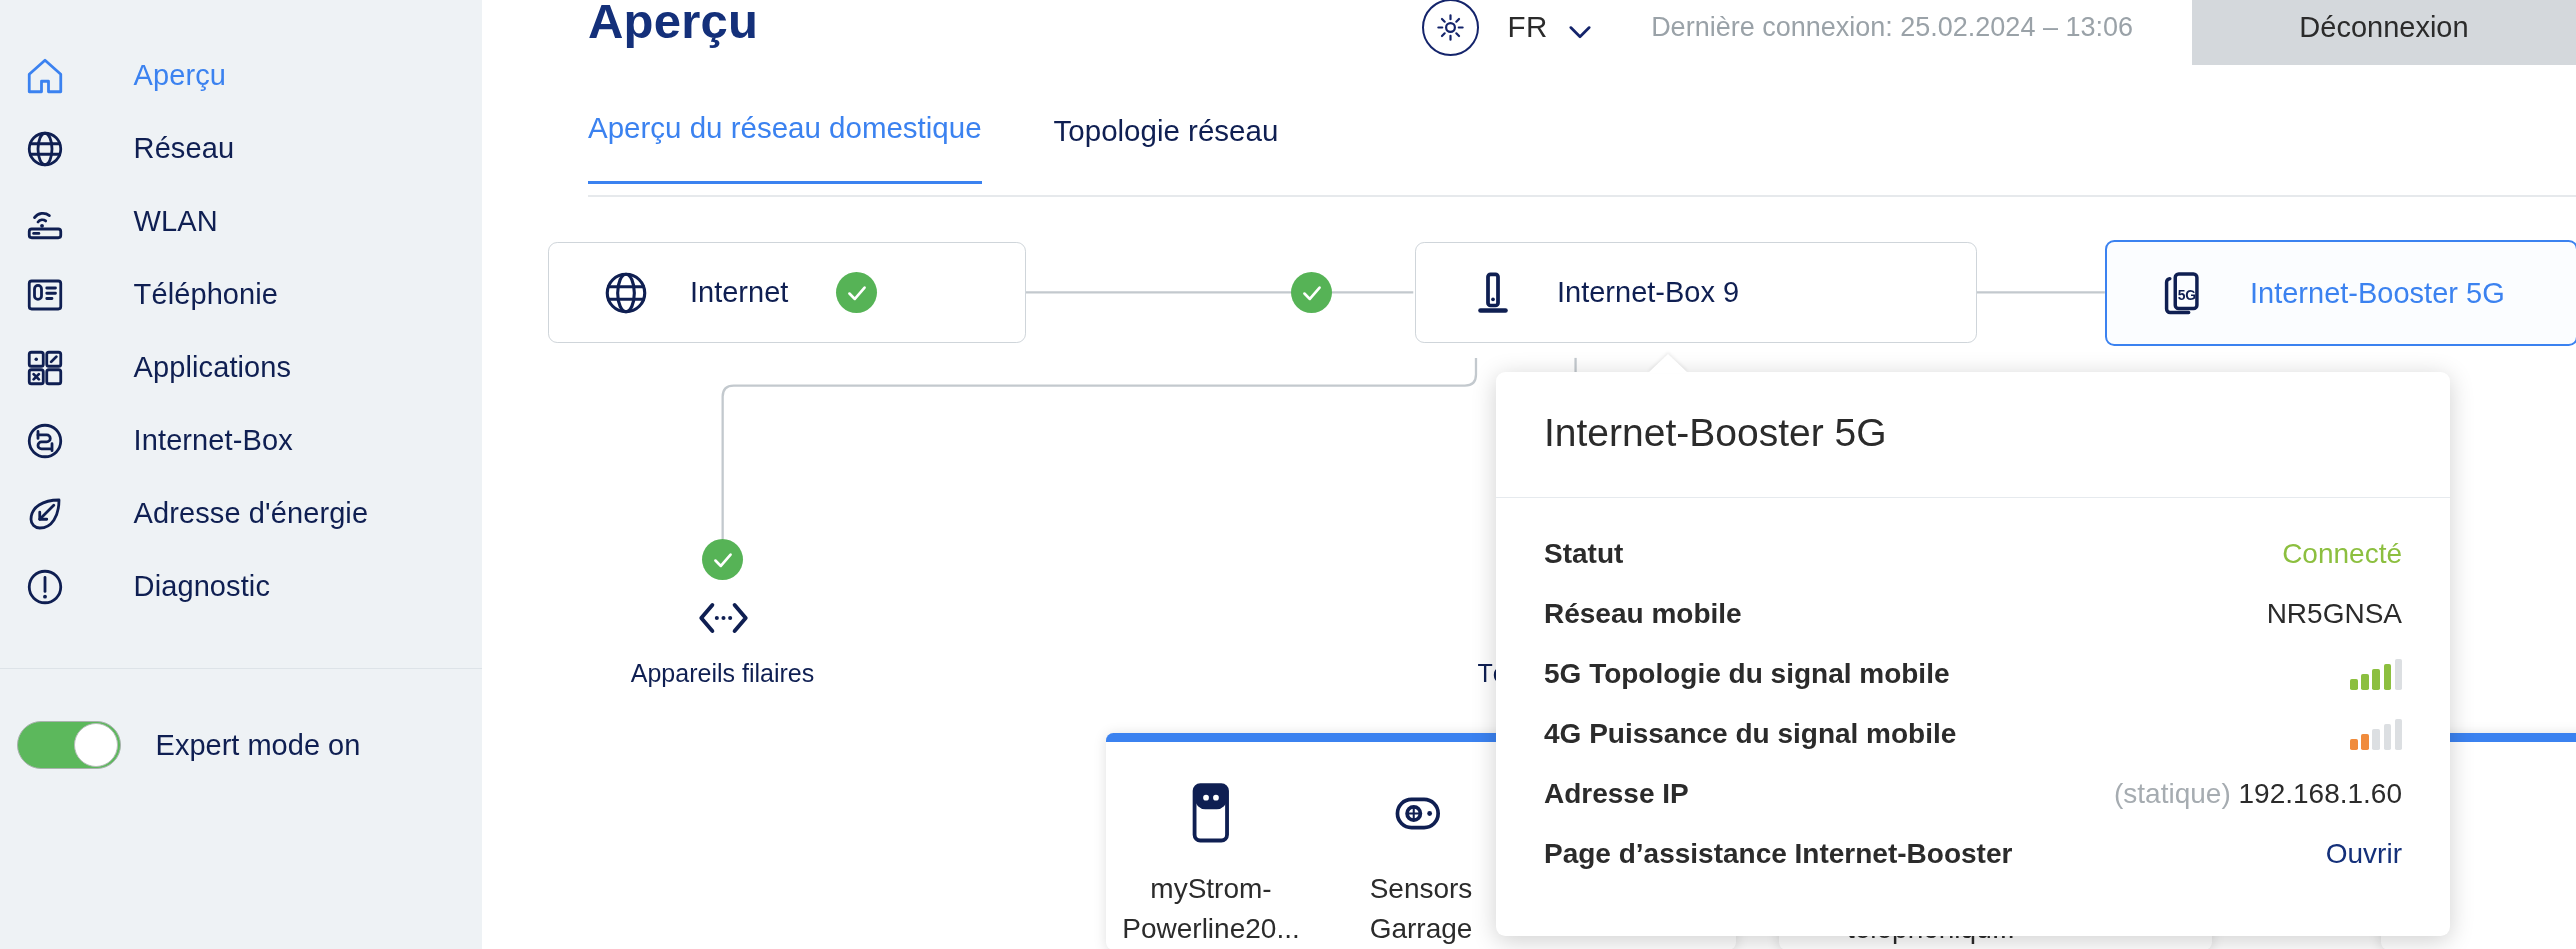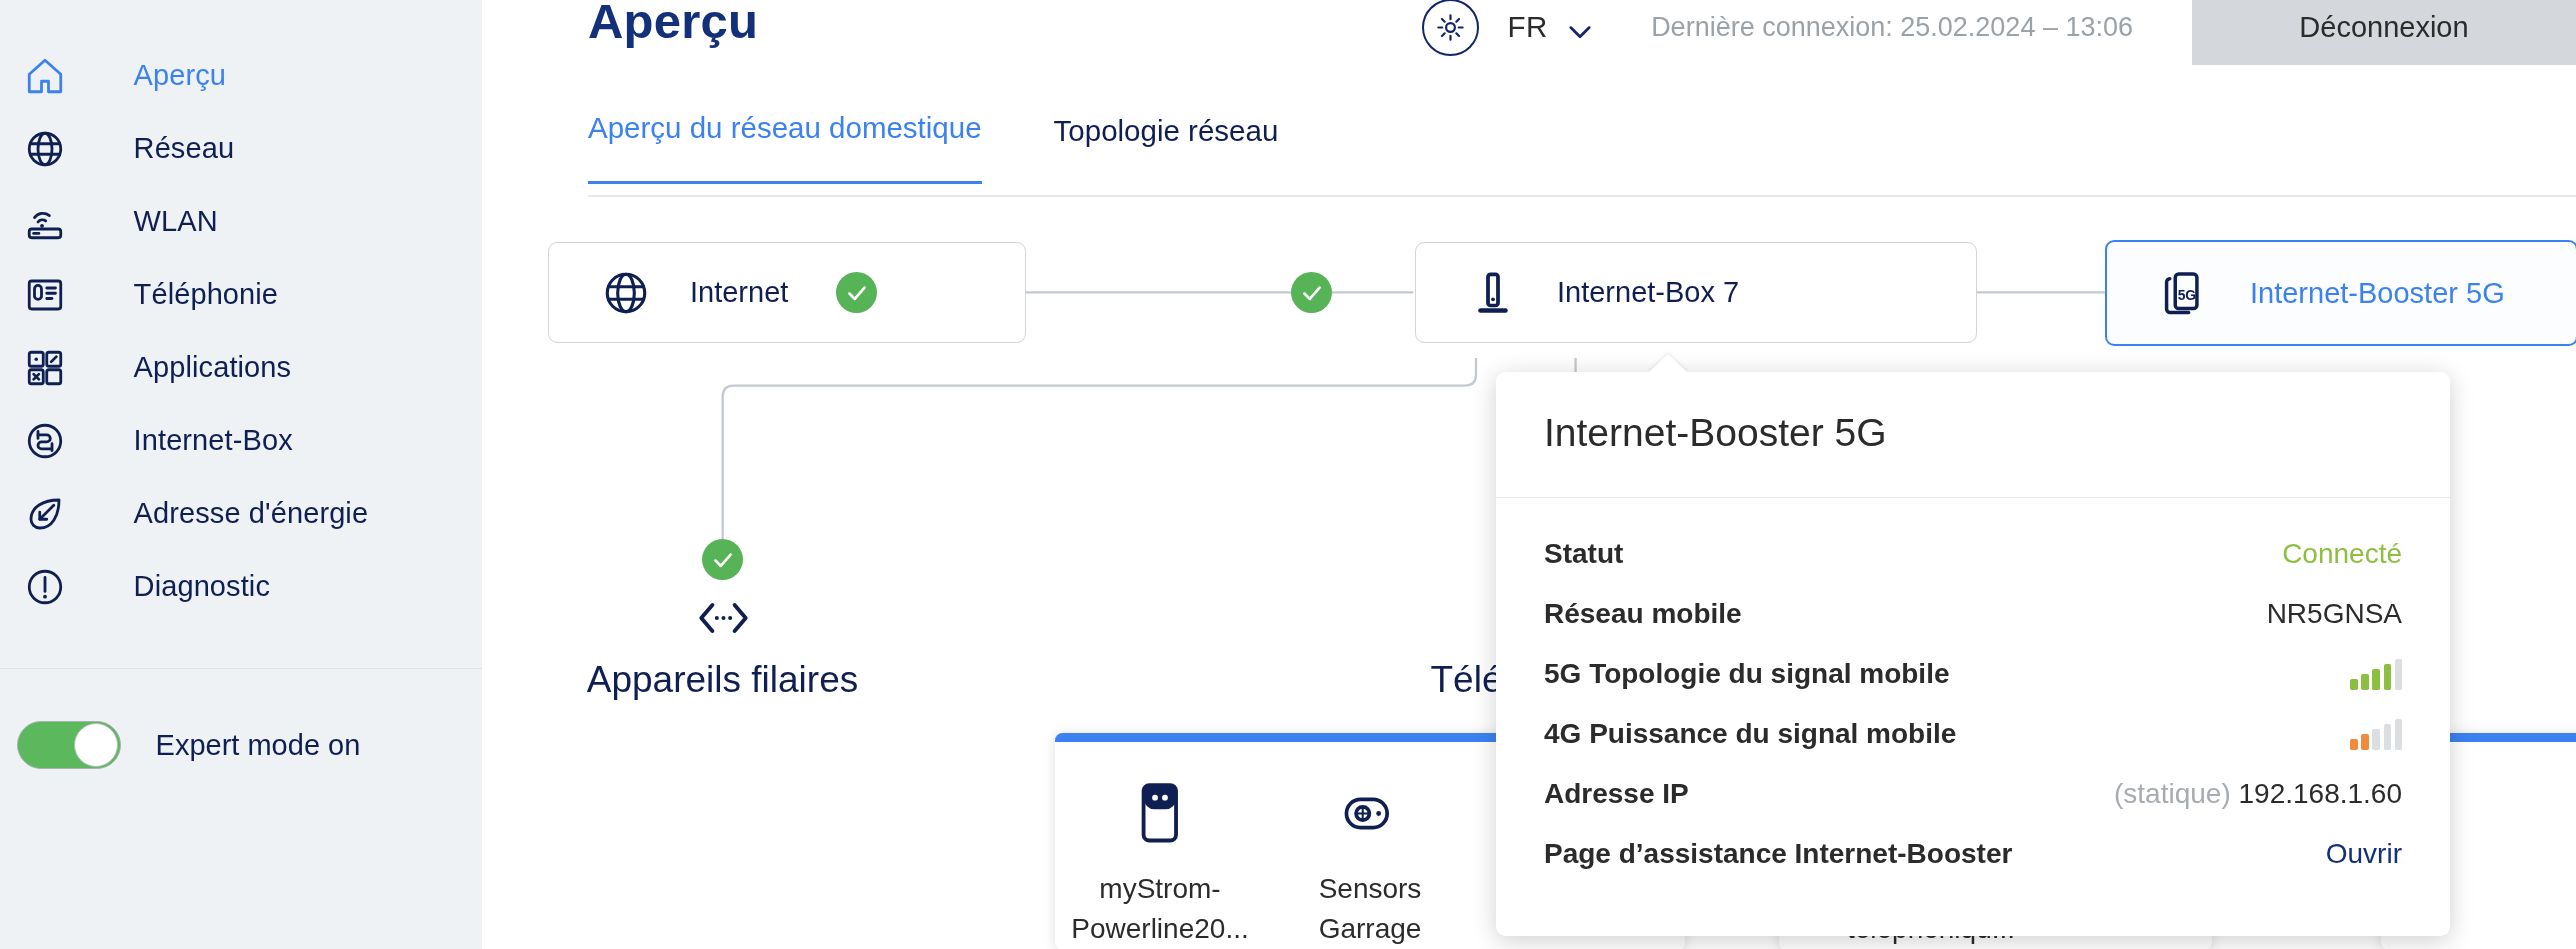--- a/index.html
+++ b/index.html
@@ -126,21 +126,21 @@
   .node .n-icon { color: #0f1f52; display:flex; align-items:center; }
   .node .n-label { font-size: 29px; color: #0f1f52; margin-left: 39px; white-space: nowrap;}
   .node.selected { border: 2.8px solid #3b82f0; background: #fbfdff; }
   .node.selected .n-label { color: #3b82f0; }
 
   .check {
     position: absolute; width: 41px; height: 41px; border-radius: 50%;
     background: #56b356; display: flex; align-items: center; justify-content: center;
   }
   .leaf-label {
-    position: absolute; font-size: 37px; color: #0f1f52;
+    position: absolute; font-size: 25px; color: #0f1f52;
     text-align: center; white-space: nowrap;
   }
   .leaf-icon { position: absolute; color: #0f1f52; }
 
   .card {
     position: absolute; background: #fff; border-radius: 7.4px;
     border-top: 9.2px solid #3b82f0;
     box-shadow: 0 1.8px 13px rgba(0,0,0,.13);
   }
   .card-items { display: flex; padding-top: 37px; }
@@ -376,21 +376,21 @@
       </div>
 
       <div class="node" style="left:933px; top:242px; width:562px; height:101px;">
         <span class="n-icon">
           <svg width="50" height="50" viewBox="0 0 24 24" fill="none" stroke="currentColor" stroke-width="1.8">
             <rect x="9.6" y="3" width="4.8" height="15" rx="1.2"></rect>
             <path d="M6 20.4h12" stroke-linecap="round" stroke-width="2.2"></path>
             <circle cx="12" cy="15" r=".9" fill="currentColor" stroke="none"></circle>
           </svg>
         </span>
-        <span class="n-label">Internet-Box 7</span>
+        <span class="n-label">Internet-Box 9</span>
       </div>
 
       <div class="check" style="left:809px; top:272px;">
         <svg width="26" height="26" viewBox="0 0 24 24" fill="none" stroke="#fff" stroke-width="2.4">
           <path d="M5 12.5 L10 17.5 L19 7" stroke-linecap="round" stroke-linejoin="round"></path>
         </svg>
       </div>
 
       <div class="node selected" style="left:1623px; top:240px; width:473px; height:106px;">
         <span class="n-icon">
@@ -426,21 +426,21 @@
       </div>
       <div class="leaf-icon" style="left:1062px; top:593px;">
         <svg width="53" height="50" viewBox="0 0 26 26" fill="none" stroke="currentColor" stroke-width="2.1">
           <path d="M20.5 3.2 L9.2 14.6 c-.7.7-.7 1.8 0 2.5 l1.2 1.2 -3.3 3.3 -3.3-3.3 3.3-3.3 1.2 1.2 c.7.7 1.8.7 2.5 0 L22.3 4.9" stroke-linecap="round" stroke-linejoin="round"></path>
         </svg>
       </div>
       <div class="leaf-label" style="left:909px; top:659px; width:369px;">Téléphones &amp; DE</div>
 
       <div class="hidden-card" style="left:1483px; top:399px; width:57px; height:140px; border-top:9.2px solid #3b82f0;"></div>
 
-      <div class="card" style="left:573px; top:733px; width:630px; height:217px;">
+      <div class="card" style="left:624px; top:733px; width:630px; height:217px;">
         <div class="card-items">
           <div class="card-dev">
             <span class="dev-icon">
               <svg width="42" height="68" viewBox="0 0 22 34" fill="none" stroke="#0f1f52" stroke-width="2">
                 <rect x="2.4" y="2.4" width="17" height="29" rx="3"></rect>
                 <path d="M5.6 2.8 h10.8 a3 3 0 0 1 3 3 v3.8 a5.4 5.4 0 0 1 -5.4 5.4 h-6 a5.4 5.4 0 0 1 -5.4 -5.4 v-3.8 a3 3 0 0 1 3 -3 z" fill="#0f1f52" stroke="none"></path>
                 <circle cx="8.4" cy="9" r="1.5" fill="#fff" stroke="none"></circle>
                 <circle cx="13.6" cy="9" r="1.5" fill="#fff" stroke="none"></circle>
               </svg>
             </span>

